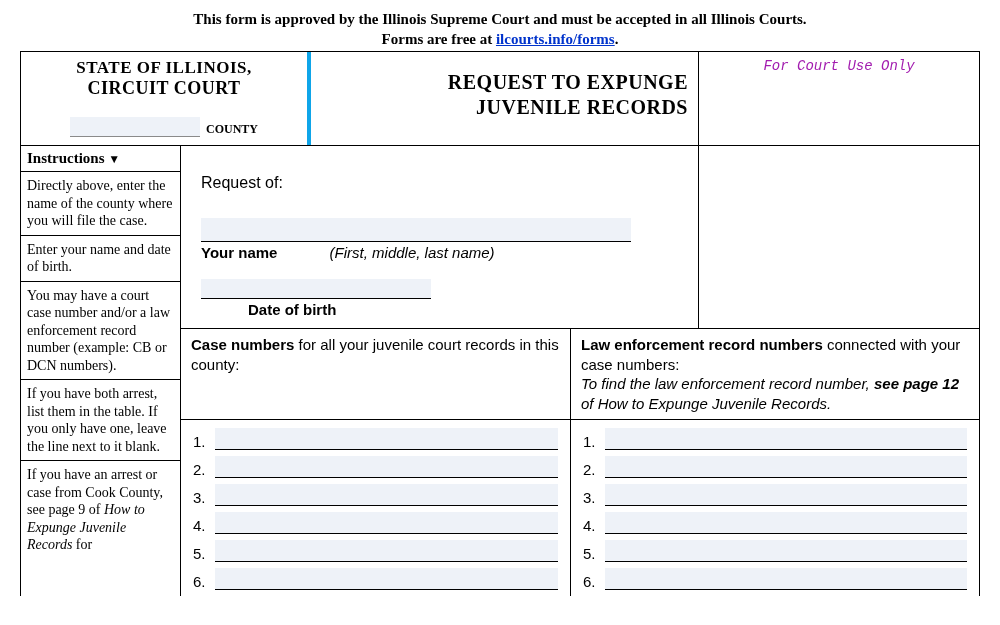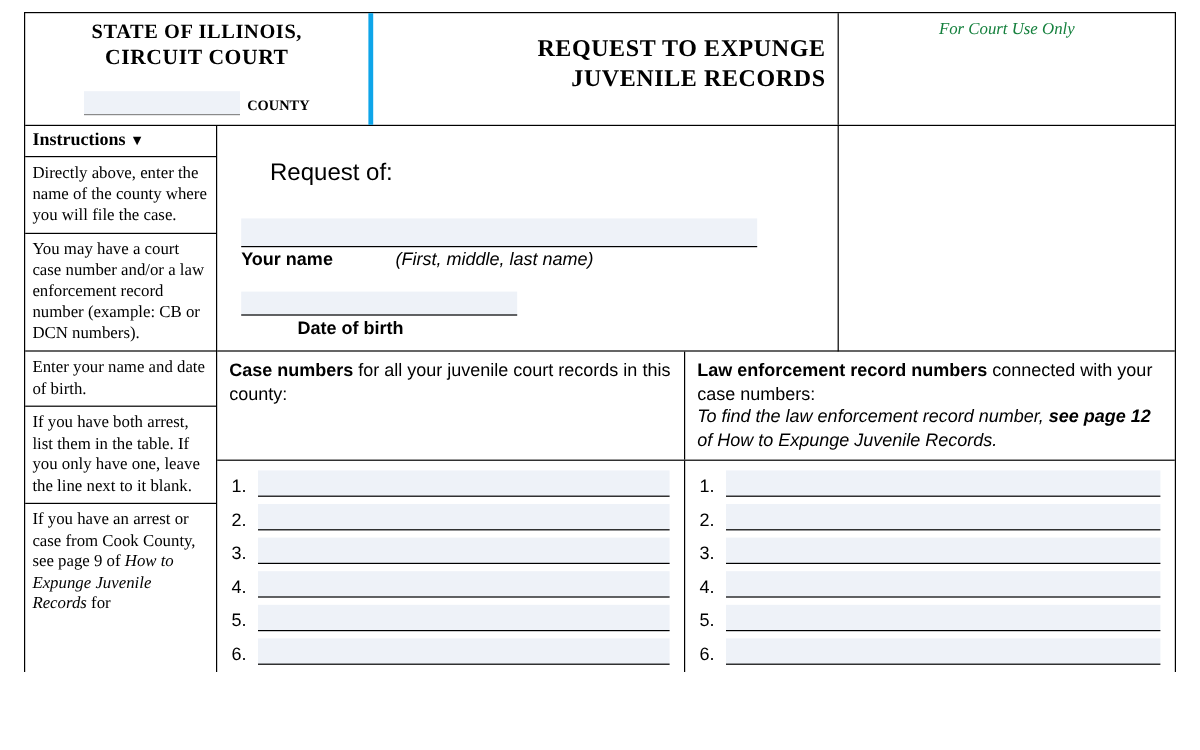--- a/index.html
+++ b/index.html
@@ -9,30 +9,30 @@
   .approval a { color: #0033cc; text-decoration: underline; }
   .outer { border: 1px solid #000; border-bottom: none; }
   .row1 { display: flex; }
   .cell-state { width: 290px; border-right: 4px solid #0ea5e9; text-align: center; padding: 6px 8px 8px 8px; }
   .cell-state .line1 { font-weight: bold; font-size: 17px; letter-spacing: 0.5px; }
   .cell-state .line2 { font-weight: bold; font-size: 18px; letter-spacing: 0.5px; text-align: center; }
   .county-row { display: flex; align-items: flex-end; justify-content: center; margin-top: 18px; gap: 6px; }
   .county-input { width: 130px; height: 20px; background: #eef2f8; border: none; border-bottom: 1px solid #8a8a8a; }
   .county-label { font-weight: bold; font-size: 12px; }
   .cell-title { flex: 1; border-right: 1px solid #000; text-align: right; padding: 18px 10px; font-weight: bold; font-size: 20px; letter-spacing: 0.5px; line-height: 1.25; }
-  .cell-courtuse { width: 280px; text-align: center; padding-top: 6px; font-style: italic; font-family: Liberation Serif, serif; color: #15803d; font-size: 14px; }
+  .cell-courtuse { width: 280px; text-align: center; padding-top: 6px; font-style: italic; font-family: Liberation Mono, monospace; color: #a21caf; font-size: 14px; }
   .row2 { display: flex; border-top: 1px solid #000; }
   .instr-col { width: 160px; border-right: 1px solid #000; }
   .instr-head { border-bottom: 1px solid #000; padding: 4px 6px; font-weight: bold; font-size: 15px; }
   .instr-head .tri { font-size: 12px; }
   .instr-block { border-bottom: 1px solid #000; padding: 5px 6px; font-size: 14px; line-height: 1.25; }
   .instr-block:last-child { border-bottom: none; }
   .mid-col { flex: 1; display: flex; flex-direction: column; }
   .request-area { border-right: 1px solid #000; border-bottom: 1px solid #000; padding: 28px 16px 10px 20px; font-family: Arial, Helvetica, sans-serif; }
-  .request-area .lbl { font-size: 20px; margin-left: 24px; }
+  .request-area .lbl { font-size: 16px; }
   .name-input { width: 430px; height: 24px; background: #eef2f8; border: none; border-bottom: 1px solid #000; margin-top: 26px; display: block; }
   .name-lbl { margin-top: 2px; font-size: 15px; }
   .name-lbl .bold { font-weight: bold; }
   .name-lbl .ital { font-style: italic; margin-left: 48px; }
   .dob-input { width: 230px; height: 20px; background: #eef2f8; border: none; border-bottom: 1px solid #000; margin-top: 18px; display: block; }
   .dob-lbl { margin-top: 2px; font-weight: bold; font-size: 15px; margin-left: 47px; }
   .court-use-fill { width: 280px; }
   .row-cases-head { display: flex; border-bottom: 1px solid #000; }
   .cases-left, .cases-right { padding: 6px 10px 6px 10px; font-family: Arial, Helvetica, sans-serif; font-size: 15px; line-height: 1.3; }
   .cases-left { width: 390px; border-right: 1px solid #000; }
@@ -44,20 +44,26 @@
   .list-col.left { width: 390px; border-right: 1px solid #000; }
   .list-col.right { flex: 1; }
   .list-row { display: flex; align-items: flex-end; margin-bottom: 6px; }
   .list-row .num { width: 22px; font-size: 15px; }
   .list-row .line { flex: 1; height: 22px; background: #eef2f8; border: none; border-bottom: 1px solid #000; }
 </style>
 </head>
 <body>
 
 <div class="wrap">
+  <div class="approval">
+    <div>This form is approved by the Illinois Supreme Court and must be accepted in all Illinois Courts.</div>
+    <div>
+      <span>Forms are free at </span><a href="#">ilcourts.info/forms</a><span>.</span>
+    </div>
+  </div>
 
   <div class="outer">
     <div class="row1">
       <div class="cell-state">
         <div class="line1">STATE OF ILLINOIS,</div>
         <div class="line2">CIRCUIT COURT</div>
         <div class="county-row">
           <input type="text" class="county-input" style="">
           <span class="county-label">COUNTY</span>
         </div>
@@ -68,22 +74,22 @@
       </div>
       <div class="cell-courtuse">For Court Use Only</div>
     </div>
 
     <div class="row2">
       <div class="instr-col">
         <div class="instr-head">
           <span>Instructions</span> <span class="tri">▼</span>
         </div>
         <div class="instr-block">Directly above, enter the name of the county where you will file the case.</div>
+        <div class="instr-block">Enter your name and date of birth.</div>
         <div class="instr-block">You may have a court case number and/or a law enforcement record number (example: CB or DCN numbers).</div>
-        <div class="instr-block">Enter your name and date of birth.</div>
         <div class="instr-block">If you have both arrest, list them in the table. If you only have one, leave the line next to it blank.</div>
         <div class="instr-block">
           <span>If you have an arrest or case from Cook County, see page 9 of </span><em>How to Expunge Juvenile Records</em><span> for</span>
         </div>
       </div>
 
       <div class="mid-col">
         <div style="display:flex;">
           <div class="request-area" style="flex:1;">
             <div class="lbl">Request of:</div>

